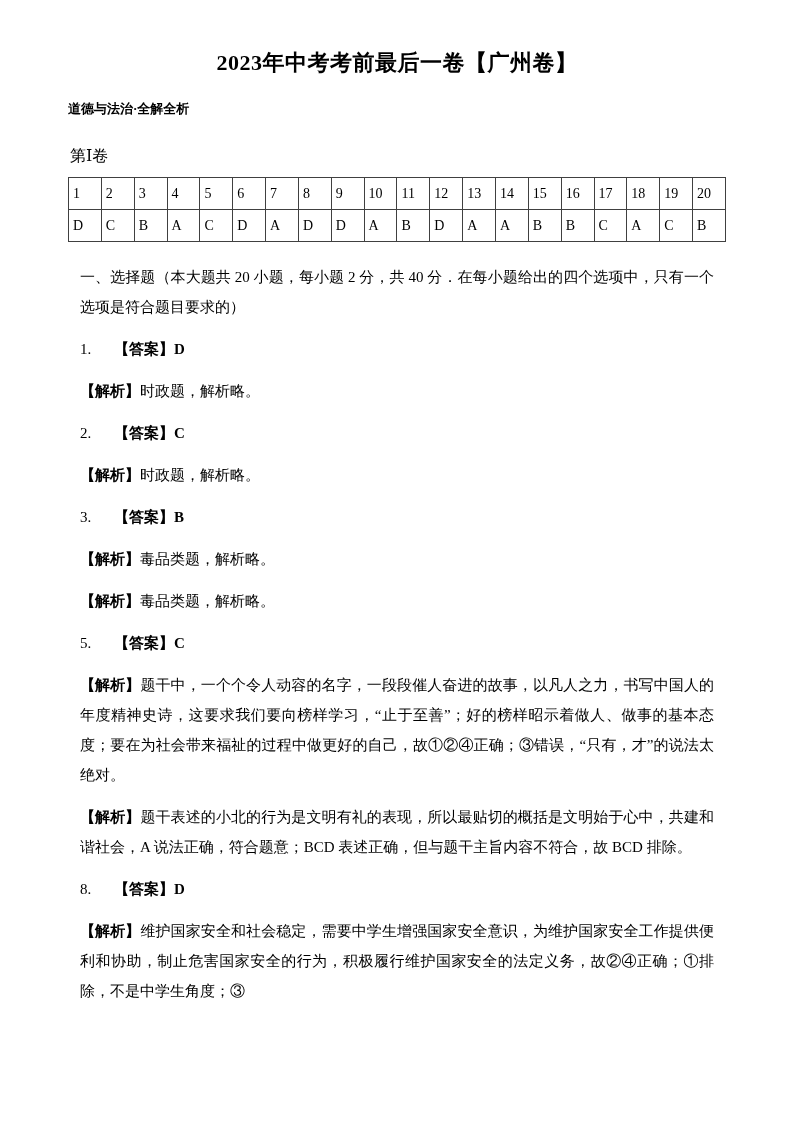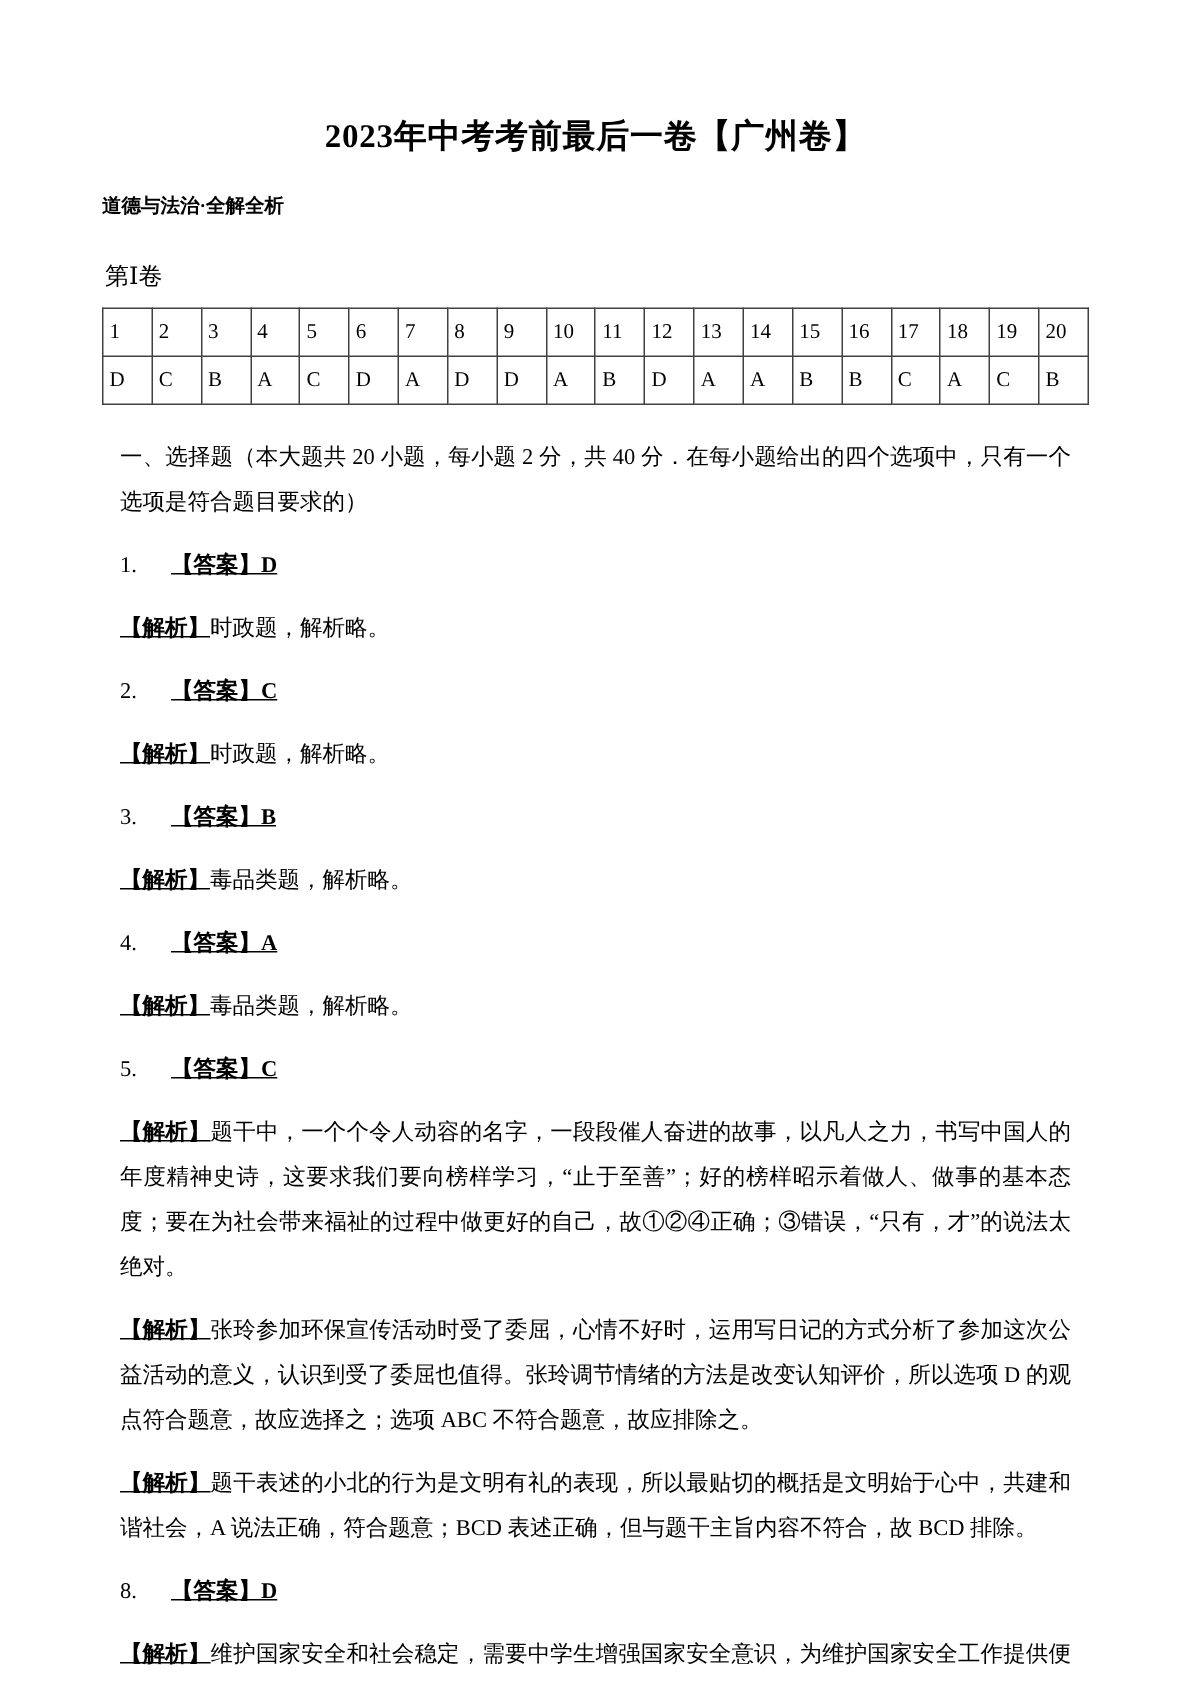--- a/index.html
+++ b/index.html
@@ -6,21 +6,21 @@
     margin: 0;
     padding: 0;
     background: #ffffff;
   }
   .page {
     width: 794px;
     height: 1123px;
     margin: 0 auto;
     background: #ffffff;
     box-sizing: border-box;
-    padding: 76px 68px 0 68px;
+    padding: 48px 68px 0 68px;
     font-family: "Liberation Serif", "DejaVu Serif", serif;
     color: #000;
     overflow: hidden;
   }
   .title {
     font-size: 22px;
     font-weight: bold;
     text-align: center;
     margin: 0 0 22px 0;
     letter-spacing: 0.5px;
@@ -55,21 +55,20 @@
     font-size: 15px;
     line-height: 30px;
     text-align: justify;
     margin: 12px;
   }
   .section-heading {
     margin-bottom: 2px;
   }
   .bold {
     font-weight: bold;
-    text-decoration: underline;
   }
   .item-num {
     display: inline-block;
     min-width: 34px;
   }
 </style>
 </head>
 <body>
 
 <div class="page">
@@ -131,23 +130,21 @@
 
   <p class="section-heading">一、选择题（本大题共 20 小题，每小题 2 分，共 40 分．在每小题给出的四个选项中，只有一个选项是符合题目要求的）</p>
 
   <div id="items">
       <p class="answer-line"><span class="item-num">1.</span><span class="bold">【答案】D</span></p>
       <p class="analysis"><span class="bold">【解析】</span><span>时政题，解析略。</span></p>
       <p class="answer-line"><span class="item-num">2.</span><span class="bold">【答案】C</span></p>
       <p class="analysis"><span class="bold">【解析】</span><span>时政题，解析略。</span></p>
       <p class="answer-line"><span class="item-num">3.</span><span class="bold">【答案】B</span></p>
       <p class="analysis"><span class="bold">【解析】</span><span>毒品类题，解析略。</span></p>
-      <p class="answer-line"><span class="item-num">4.</span><span class="bold">【答案】A</span></p>
       <p class="analysis"><span class="bold">【解析】</span><span>毒品类题，解析略。</span></p>
       <p class="answer-line"><span class="item-num">5.</span><span class="bold">【答案】C</span></p>
       <p class="analysis"><span class="bold">【解析】</span><span>题干中，一个个令人动容的名字，一段段催人奋进的故事，以凡人之力，书写中国人的年度精神史诗，这要求我们要向榜样学习，“止于至善”；好的榜样昭示着做人、做事的基本态度；要在为社会带来福祉的过程中做更好的自己，故①②④正确；③错误，“只有，才”的说法太绝对。</span></p>
-      <p class="analysis"><span class="bold">【解析】</span><span>张玲参加环保宣传活动时受了委屈，心情不好时，运用写日记的方式分析了参加这次公益活动的意义，认识到受了委屈也值得。张玲调节情绪的方法是改变认知评价，所以选项 D 的观点符合题意，故应选择之；选项 ABC 不符合题意，故应排除之。</span></p>
       <p class="analysis"><span class="bold">【解析】</span><span>题干表述的小北的行为是文明有礼的表现，所以最贴切的概括是文明始于心中，共建和谐社会，A 说法正确，符合题意；BCD 表述正确，但与题干主旨内容不符合，故 BCD 排除。</span></p>
       <p class="answer-line"><span class="item-num">8.</span><span class="bold">【答案】D</span></p>
       <p class="analysis"><span class="bold">【解析】</span><span>维护国家安全和社会稳定，需要中学生增强国家安全意识，为维护国家安全工作提供便利和协助，制止危害国家安全的行为，积极履行维护国家安全的法定义务，故②④正确；①排除，不是中学生角度；③</span></p>
     </div>
 
 </div>
 
 </body></html>

